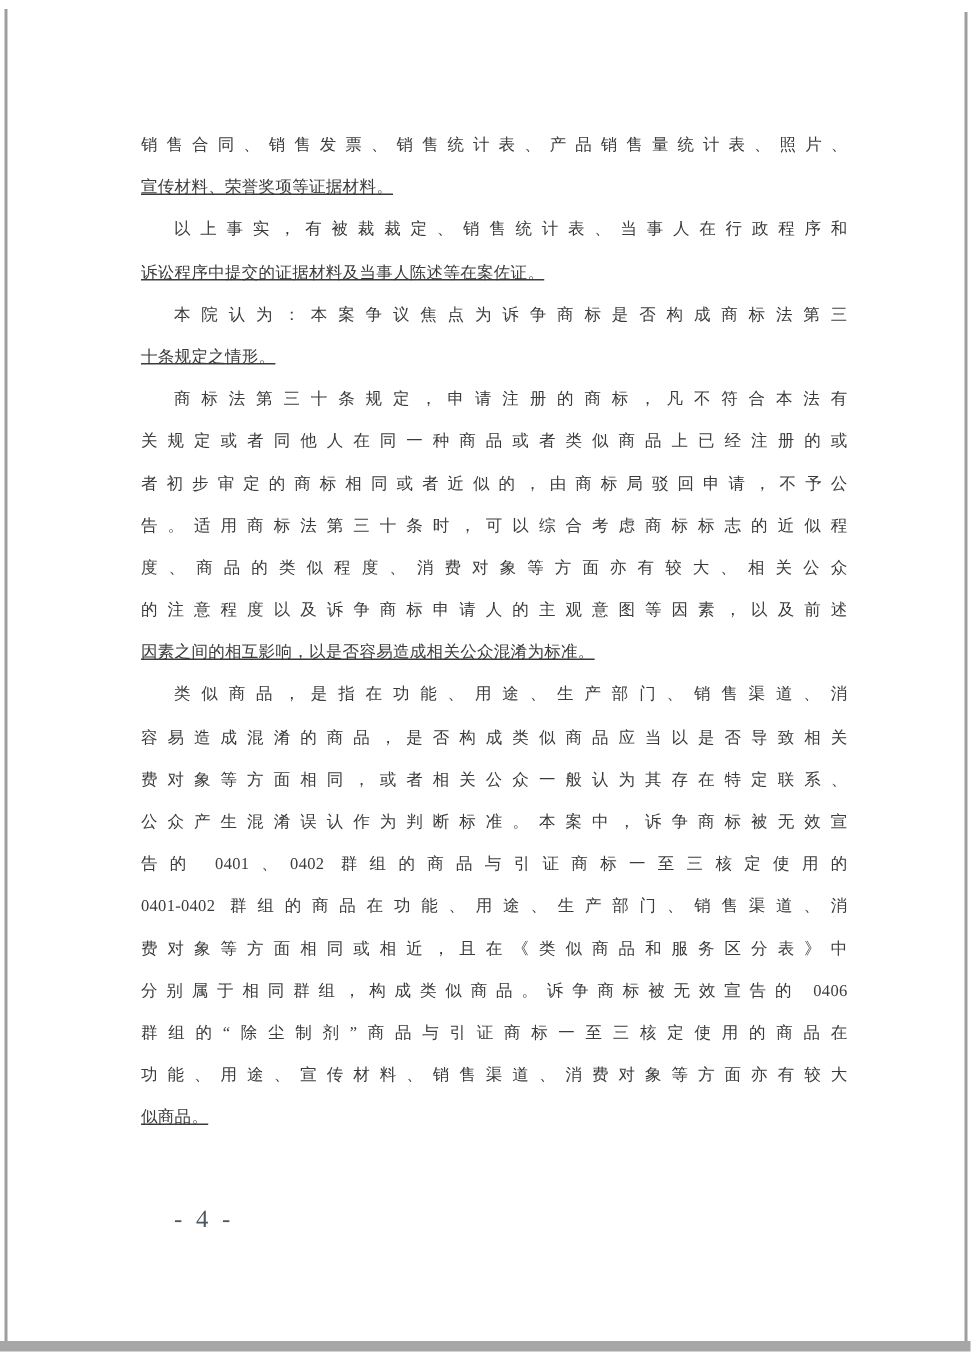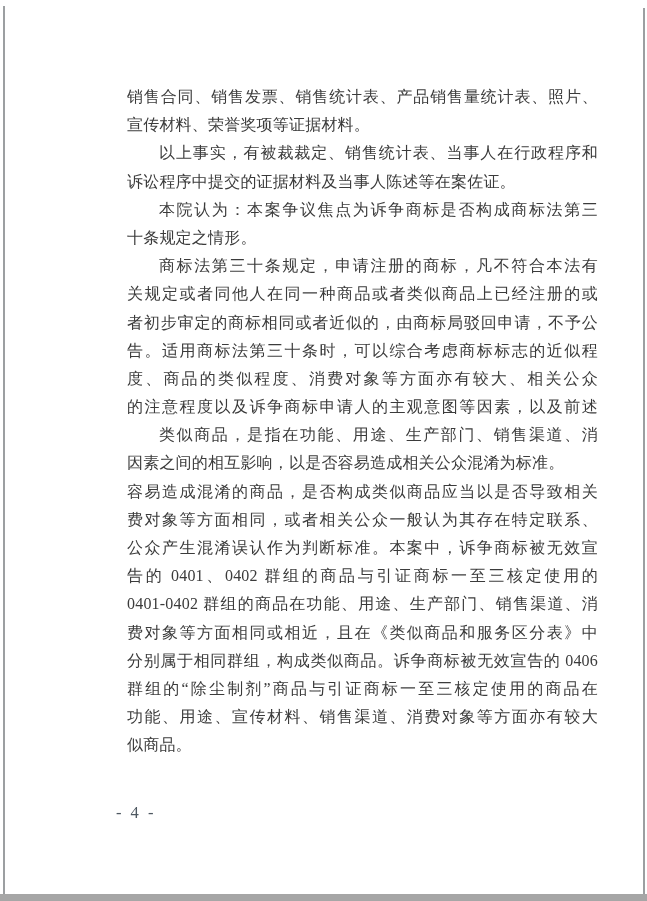--- a/index.html
+++ b/index.html
@@ -41,35 +41,35 @@
     top: 894px;
     width: 647px;
     height: 7px;
     background: #a6a6a6;
   }
   .doc-body {
     position: absolute;
     left: 94px;
     top: 83px;
     width: 471px;
-    font-size: 16px;
+    font-size: 11px;
     line-height: 28.2px;
     color: #3b3b3b;
     letter-spacing: 0.2px;
-    margin-left: 33px;
   }
   .line {
     text-align: justify;
     text-align-last: justify;
     white-space: nowrap;
     overflow: visible;
     height: 28.2px;
   }
   .line.para-end {
     text-align-last: left;
+    text-decoration: underline;
   }
   .line.indent {
     text-indent: 2em;
   }
   .page-number {
     position: absolute;
     left: 94px;
     top: 803px;
     font-size: 16.5px;
     color: #4e5861;
@@ -90,22 +90,22 @@
       <div class="line indent">以上事实，有被裁裁定、销售统计表、当事人在行政程序和</div>
       <div class="line para-end">诉讼程序中提交的证据材料及当事人陈述等在案佐证。</div>
       <div class="line indent">本院认为：本案争议焦点为诉争商标是否构成商标法第三</div>
       <div class="line para-end">十条规定之情形。</div>
       <div class="line indent">商标法第三十条规定，申请注册的商标，凡不符合本法有</div>
       <div class="line">关规定或者同他人在同一种商品或者类似商品上已经注册的或</div>
       <div class="line">者初步审定的商标相同或者近似的，由商标局驳回申请，不予公</div>
       <div class="line">告。适用商标法第三十条时，可以综合考虑商标标志的近似程</div>
       <div class="line">度、商品的类似程度、消费对象等方面亦有较大、相关公众</div>
       <div class="line">的注意程度以及诉争商标申请人的主观意图等因素，以及前述</div>
+      <div class="line para-end">因素之间的相互影响，以是否容易造成相关公众混淆为标准。</div>
       <div class="line indent">类似商品，是指在功能、用途、生产部门、销售渠道、消</div>
-      <div class="line para-end">因素之间的相互影响，以是否容易造成相关公众混淆为标准。</div>
       <div class="line">容易造成混淆的商品，是否构成类似商品应当以是否导致相关</div>
       <div class="line">费对象等方面相同，或者相关公众一般认为其存在特定联系、</div>
       <div class="line">公众产生混淆误认作为判断标准。本案中，诉争商标被无效宣</div>
       <div class="line">告的 0401、0402 群组的商品与引证商标一至三核定使用的</div>
       <div class="line">0401-0402 群组的商品在功能、用途、生产部门、销售渠道、消</div>
       <div class="line">费对象等方面相同或相近，且在《类似商品和服务区分表》中</div>
       <div class="line">分别属于相同群组，构成类似商品。诉争商标被无效宣告的 0406</div>
       <div class="line">群组的“除尘制剂”商品与引证商标一至三核定使用的商品在</div>
       <div class="line">功能、用途、宣传材料、销售渠道、消费对象等方面亦有较大</div>
       <div class="line para-end">似商品。</div>

